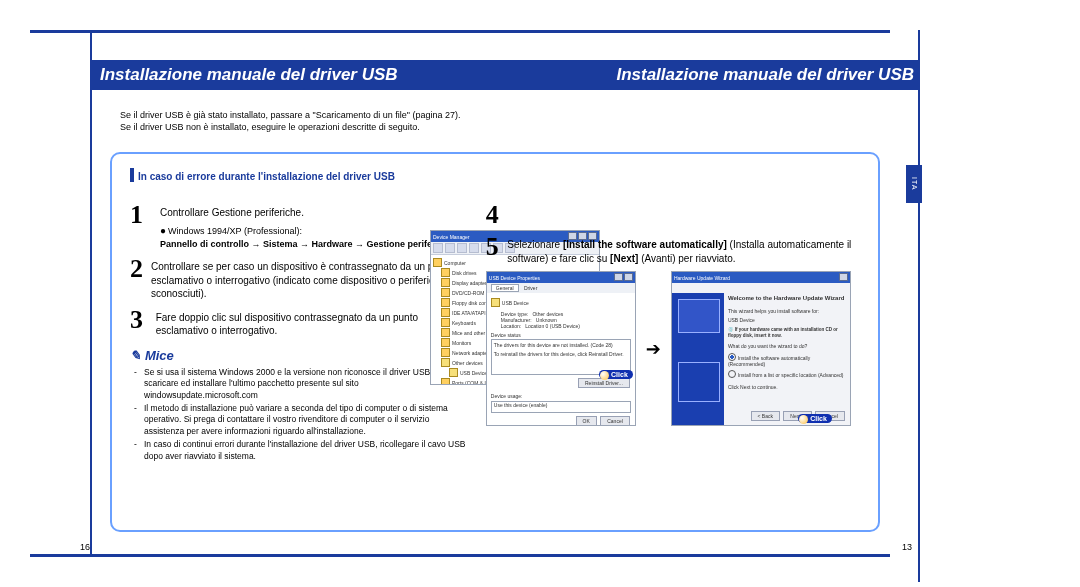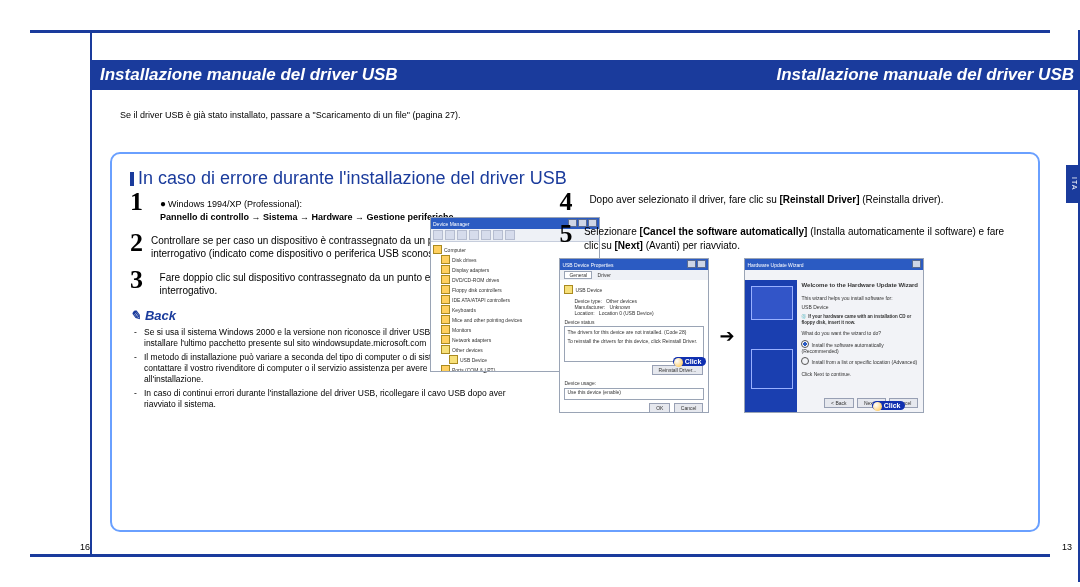--- a/index.html
+++ b/index.html
@@ -1,25 +1,25 @@
 <!DOCTYPE html>
 <html><head>
 <meta charset="utf-8">
 <style>
   html,body{margin:0;padding:0;font-family:Arial,Helvetica,sans-serif;font-size:10px;color:#000;background:#fff}
-  .page{width:1080px;height:587px;position:relative;box-sizing:border-box}
+  .page{width:920px;height:587px;position:relative;box-sizing:border-box}
   .outer-band{position:absolute;top:30px;bottom:30px;left:30px;right:30px;border-top:3px solid #1a3b9c;border-bottom:3px solid #1a3b9c}
   .vline-left{position:absolute;top:30px;bottom:30px;left:90px;width:2px;background:#1a3b9c}
   .vline-right{position:absolute;top:30px;bottom:5px;right:0px;width:2px;background:#1a3b9c}
   .header-bar{position:absolute;top:60px;left:92px;right:0;height:30px;background:#1a3b9c;display:flex;align-items:center}
   .header-bar .title{color:#fff;font-size:17px;font-weight:bold;font-style:italic;padding-left:8px}
   .header-bar .title.right{margin-left:auto;text-align:right;padding-right:6px}
   .intro{position:absolute;top:110px;left:120px;right:40px;font-size:9px;line-height:1.3}
   .blue-box{position:absolute;top:152px;left:110px;right:40px;bottom:55px;border:2px solid #6aa0ff;border-radius:10px;padding:14px 18px 10px 18px;box-sizing:border-box}
-  .section-title{color:#1a3b9c;font-weight:normal;font-size:18px;margin-bottom:0}
+  .section-title{color:#1a3b9c;font-weight:bold;font-size:10px;margin-bottom:20px}
   .section-title .bar{display:inline-block;width:4px;height:14px;background:#1a3b9c;vertical-align:-2px;margin-right:4px}
   .cols{display:flex;gap:20px}
   .col{position:relative}
   .col.left{flex:0 0 46%}
   .col.right{flex:1}
   .step{display:flex;gap:8px;margin-bottom:6px}
   .num{font-family:"Times New Roman",serif;font-size:26px;font-weight:bold;width:22px;line-height:1}
   .step-body{font-size:10px;line-height:1.35;padding-top:4px}
   .sub-bullet{font-size:9px;margin-top:4px;line-height:1.4}
   .sub-bullet .bull{font-size:10px;margin-right:2px}
@@ -67,51 +67,53 @@
   <div class="vline-left"></div>
   <div class="vline-right"></div>
 
   <div class="header-bar">
     <span class="title">Installazione manuale del driver USB</span>
     <span class="title right">Installazione manuale del driver USB</span>
   </div>
 
   <div class="intro">
     <div>Se il driver USB è già stato installato, passare a "Scaricamento di un file" (pagina 27).</div>
+    <div>Se il driver USB non è installato, eseguire le operazioni descritte di seguito.</div>
   </div>
 
   <div class="ita-tab">ITA</div>
 
   <div class="blue-box">
     <div class="section-title"><span class="bar"></span><span>In caso di errore durante l'installazione del driver USB</span></div>
 
     <div class="cols">
 
       <div class="col left">
         <div class="step">
           <div class="num">1</div>
           <div class="step-body">
+            <div>Controllare Gestione periferiche.</div>
             <div class="sub-bullet">
               <span class="bull">●</span><span>Windows 1994/XP (Professional):</span><br>
               <b>Pannello di controllo → Sistema → Hardware → Gestione periferiche</b>
             </div>
           </div>
         </div>
 
         <div class="step">
           <div class="num">2</div>
           <div class="step-body">Controllare se per caso un dispositivo è contrassegnato da un punto esclamativo o interrogativo (indicato come dispositivo o periferica USB sconosciuti).</div>
         </div>
 
         <div class="step">
           <div class="num">3</div>
           <div class="step-body">Fare doppio clic sul dispositivo contrassegnato da un punto esclamativo o interrogativo.</div>
         </div>
 
-        <div class="nota-head"><span class="pen">✎</span><span>Back</span></div>
+        <div class="nota-head"><span class="pen">✎</span><span>Mice</span></div>
         <div class="nota-list">
           <div class="item">
               <span class="dash">-</span>
               <span>Se si usa il sistema Windows 2000 e la versione non riconosce il driver USB, occorre scaricare ed installare l'ultimo pacchetto presente sul sito windowsupdate.microsoft.com</span>
             </div>
           <div class="item">
               <span class="dash">-</span>
               <span>Il metodo di installazione può variare a seconda del tipo di computer o di sistema operativo. Si prega di contattare il vostro rivenditore di computer o il servizio assistenza per avere informazioni riguardo all'installazione.</span>
             </div>
           <div class="item">
@@ -189,28 +191,25 @@
               </div>
 
           </div>
           <div class="click-badge" style="right:4px;bottom:22px">Click</div>
         </div>
       </div>
 
       <div class="col right">
         <div class="step">
           <div class="num">4</div>
-          <div class="step-body">
-            <span>Dopo aver selezionato il driver, fare clic su </span><b>[Reinstall Driver]</b><span> (Reinstalla driver).</span>
-          </div>
         </div>
         <div class="step">
           <div class="num">5</div>
           <div class="step-body">
-            <span>Selezionare </span><b>[Cancel the software automatically]</b><span> (Installa automaticamente il software) e fare clic su </span><b>[Next]</b><span> (Avanti) per riavviato.</span>
+            <span>Selezionare </span><b>[Install the software automatically]</b><span> (Installa automaticamente il software) e fare clic su </span><b>[Next]</b><span> (Avanti) per riavviato.</span>
           </div>
         </div>
 
         <div class="shots-row">
 
           <div class="screenshot prop-shot">
             <div class="scr-titlebar">
               <span>USB Device Properties</span>
               <span class="btns"><span></span><span></span></span>
             </div>

